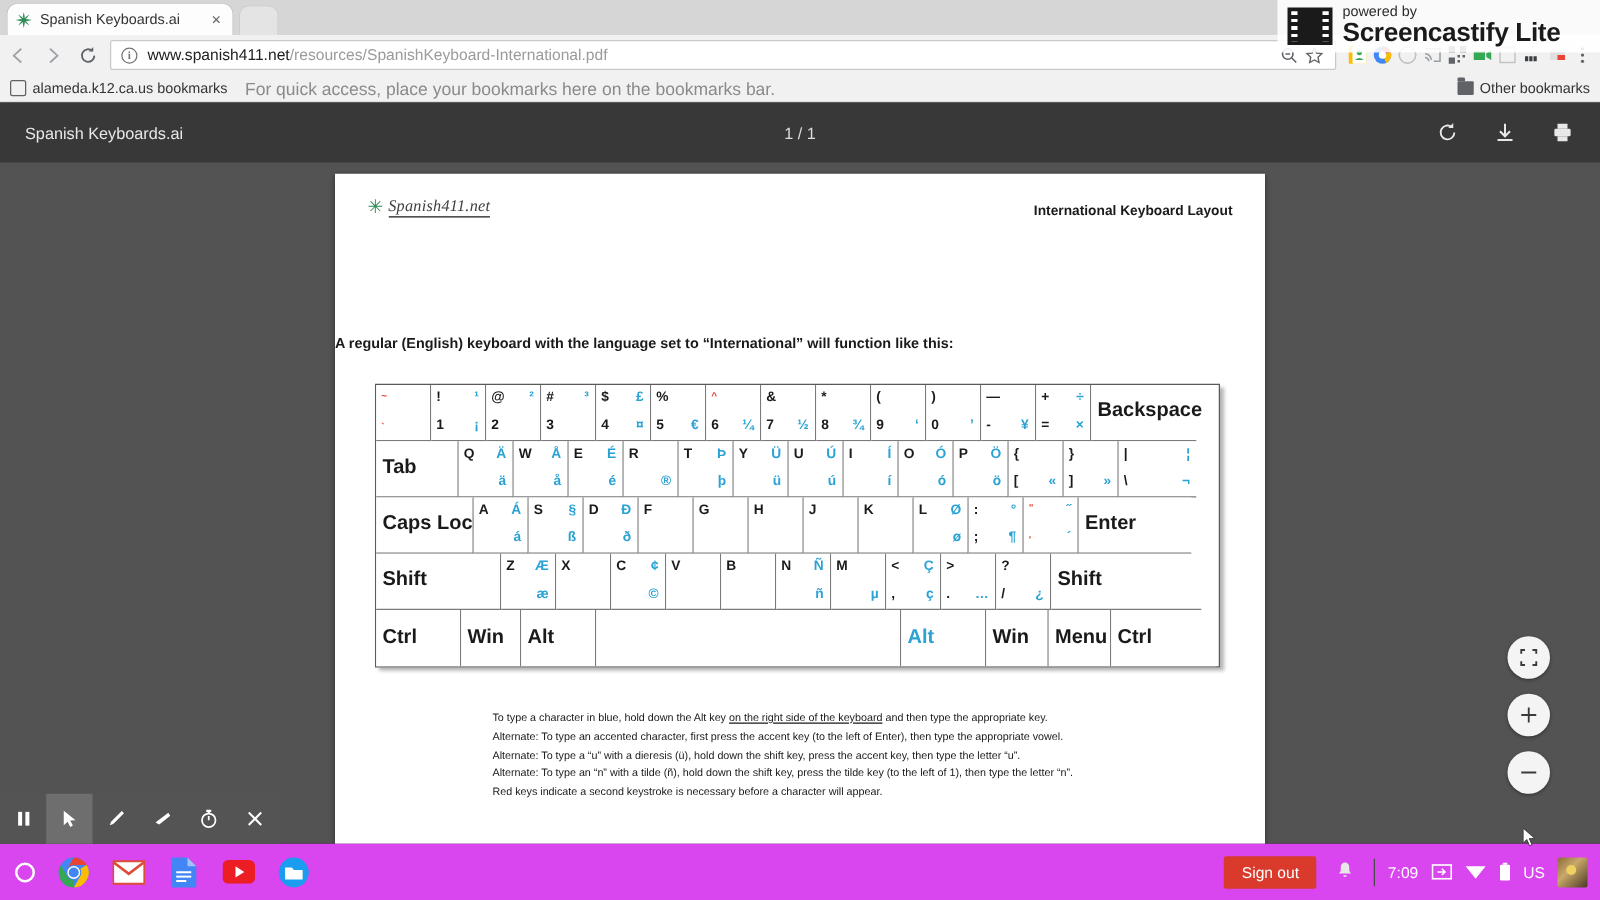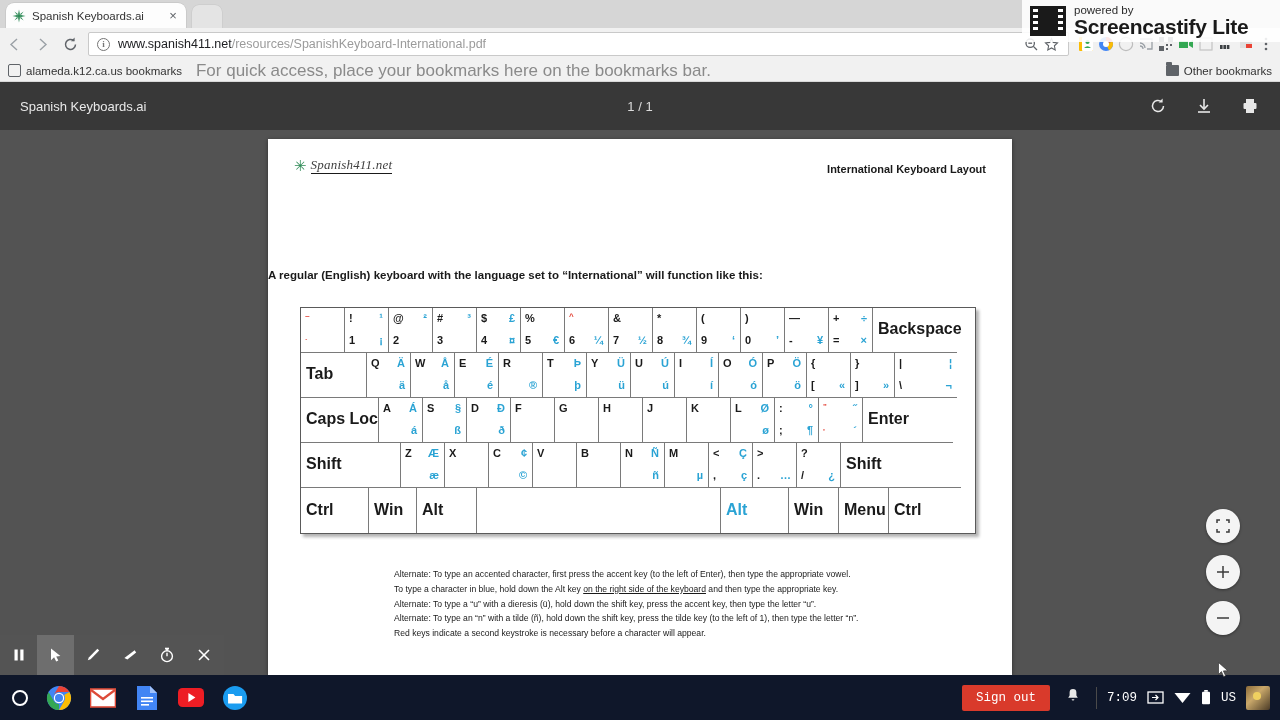--- a/index.html
+++ b/index.html
@@ -64,21 +64,21 @@
   .ext-icons { display: flex; align-items: center; gap: 3px; padding-right: 6px; }
   .ext-ico { width: 17px; height: 17px; display: flex; align-items: center; justify-content: center; }
 
   
   .bookmarks {
     position: absolute; top: 60px; left: 0; width: 1280px; height: 22px;
     background: #f1f1f1; display: flex; align-items: center;
     border-bottom: 1px solid #d8d8d8; padding: 0 8px;
   }
   .bm-item { display: flex; align-items: center; gap: 5px; font-size: 11.5px; color: #333; }
-  .bm-hint { font-size: 17px; color: #8a8a8a; margin-left: 14px; }
+  .bm-hint { font-size: 14px; color: #8a8a8a; margin-left: 14px; }
   .bm-other { margin-left: auto; display: flex; align-items: center; gap: 5px; font-size: 11.5px; color: #333; }
   .folder-ico { width: 13px; height: 11px; background: #5f6368; border-radius: 1px; position: relative; flex: 0 0 13px; }
   .folder-ico:before {
     content: ""; position: absolute; left: 0; top: -3px; width: 6px; height: 3px;
     background: #5f6368; border-radius: 1px 1px 0 0;
   }
   .bm-ico {
     width: 13px; height: 13px; border: 1.3px solid #5f6368; border-radius: 2px; flex: 0 0 13px;
   }
 
@@ -194,21 +194,21 @@
   }
   .sc-btn {
     width: 37px; height: 40px; display: flex; align-items: center;
     justify-content: center; color: #fff;
   }
   .sc-btn.sel { background: #6e6e6e; }
 
   
   .shelf {
     position: absolute; left: 0; bottom: 0; width: 1280px; height: 45px;
-    background: #0f172a; display: flex;  font-family: Liberation Mono, monospace;
+    background: #d946ef; display: flex; 
   }
   .shelf-left { display: flex; align-items: center; gap: 18px; padding-left: 12px; }
   .launcher {
     width: 16px; height: 16px; border-radius: 50%; border: 2px solid #fff;
   }
   .app-ico { width: 26px; height: 26px; display: flex; align-items: center; justify-content: center; }
   .shelf-right { margin-left: auto; display: flex; align-items: center; gap: 10px; padding-right: 10px; }
   .signout {
     background: #d93a2b; color: #fff; font-size: 12.5px; padding: 6px 14px;
     border-radius: 2px;
@@ -694,22 +694,22 @@
             <div class="key" style="flex: 0 0 50px; width: 50px;">
               <span class="lbl">Menu</span>
             </div>
             <div class="key" style="flex: 0 0 84px; width: 84px;">
               <span class="lbl">Ctrl</span>
             </div>
           </div>
         </div>
 
       <div class="notes" id="notes">
+          <div><span>To type a character in blue, hold down the Alt key </span><u>on the right side of the keyboard</u><span> and then type the appropriate key.</span></div>
           <div>Alternate: To type an accented character, first press the accent key (to the left of Enter), then type the appropriate vowel.</div>
-          <div><span>To type a character in blue, hold down the Alt key </span><u>on the right side of the keyboard</u><span> and then type the appropriate key.</span></div>
           <div>Alternate: To type a “u” with a dieresis (ü), hold down the shift key, press the accent key, then type the letter “u”.</div>
           <div>Alternate: To type an “n” with a tilde (ñ), hold down the shift key, press the tilde key (to the left of 1), then type the letter “n”.</div>
           <div>Red keys indicate a second keystroke is necessary before a character will appear.</div>
         </div>
     </div>
 
     <div class="zoom-ctrls">
       <div class="zoom-btn">
         <svg width="16" height="16" viewBox="0 0 16 16" stroke="currentColor" stroke-width="1.5" fill="none">
           <path d="M2 5 L2 2 L5 2 M11 2 L14 2 L14 5 M14 11 L14 14 L11 14 M5 14 L2 14 L2 11"></path>

